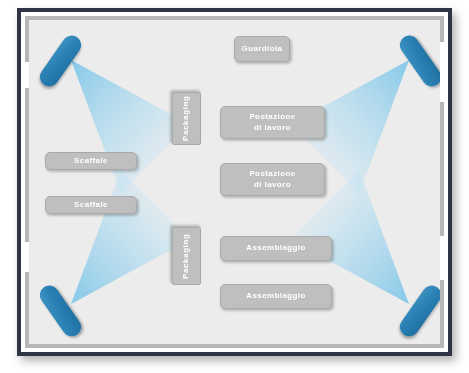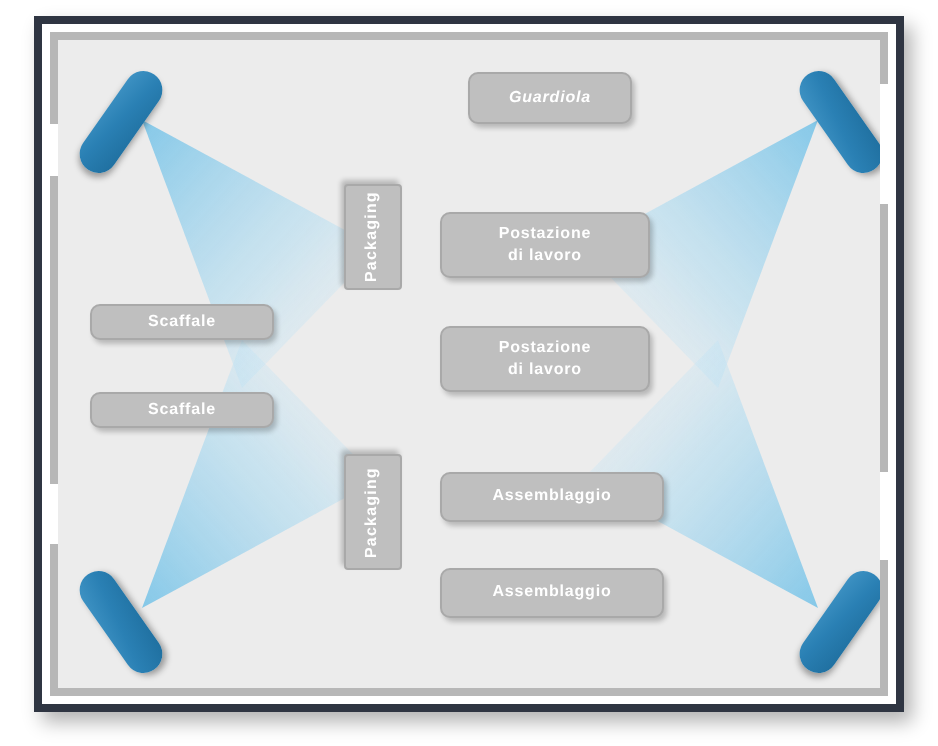--- a/index.html
+++ b/index.html
@@ -148,21 +148,21 @@
           </defs>
           <polygon points="-6,-6 -124,-70 -56,-140" fill="url(#bgBR)"></polygon>
         </svg>
       </div>
 
       <div class="camera" style="left:22px;  top:12px;  transform:rotate(35deg);"></div>
       <div class="camera" style="left:382px; top:12px;  transform:rotate(-35deg);"></div>
       <div class="camera" style="left:22px;  top:262px; transform:rotate(-35deg);"></div>
       <div class="camera" style="left:382px; top:262px; transform:rotate(35deg);"></div>
 
-      <div class="zone" style="left:205px; top:16px;  width:82px;  height:26px;font-style:italic;">Guardiola</div>
+      <div class="zone" style="left:205px; top:16px;  width:56px;  height:26px;">Guardiola</div>
 
       <div class="zone vertical" style="left:143px; top:72px;  width:29px; height:53px;">Packaging</div>
 
       <div class="zone vertical" style="left:143px; top:207px; width:29px; height:58px;">Packaging</div>
 
       <div class="zone" style="left:191px; top:86px;  width:105px; height:33px;">Postazione
 di lavoro</div>
 
       <div class="zone" style="left:191px; top:143px; width:105px; height:33px;">Postazione
 di lavoro</div>

